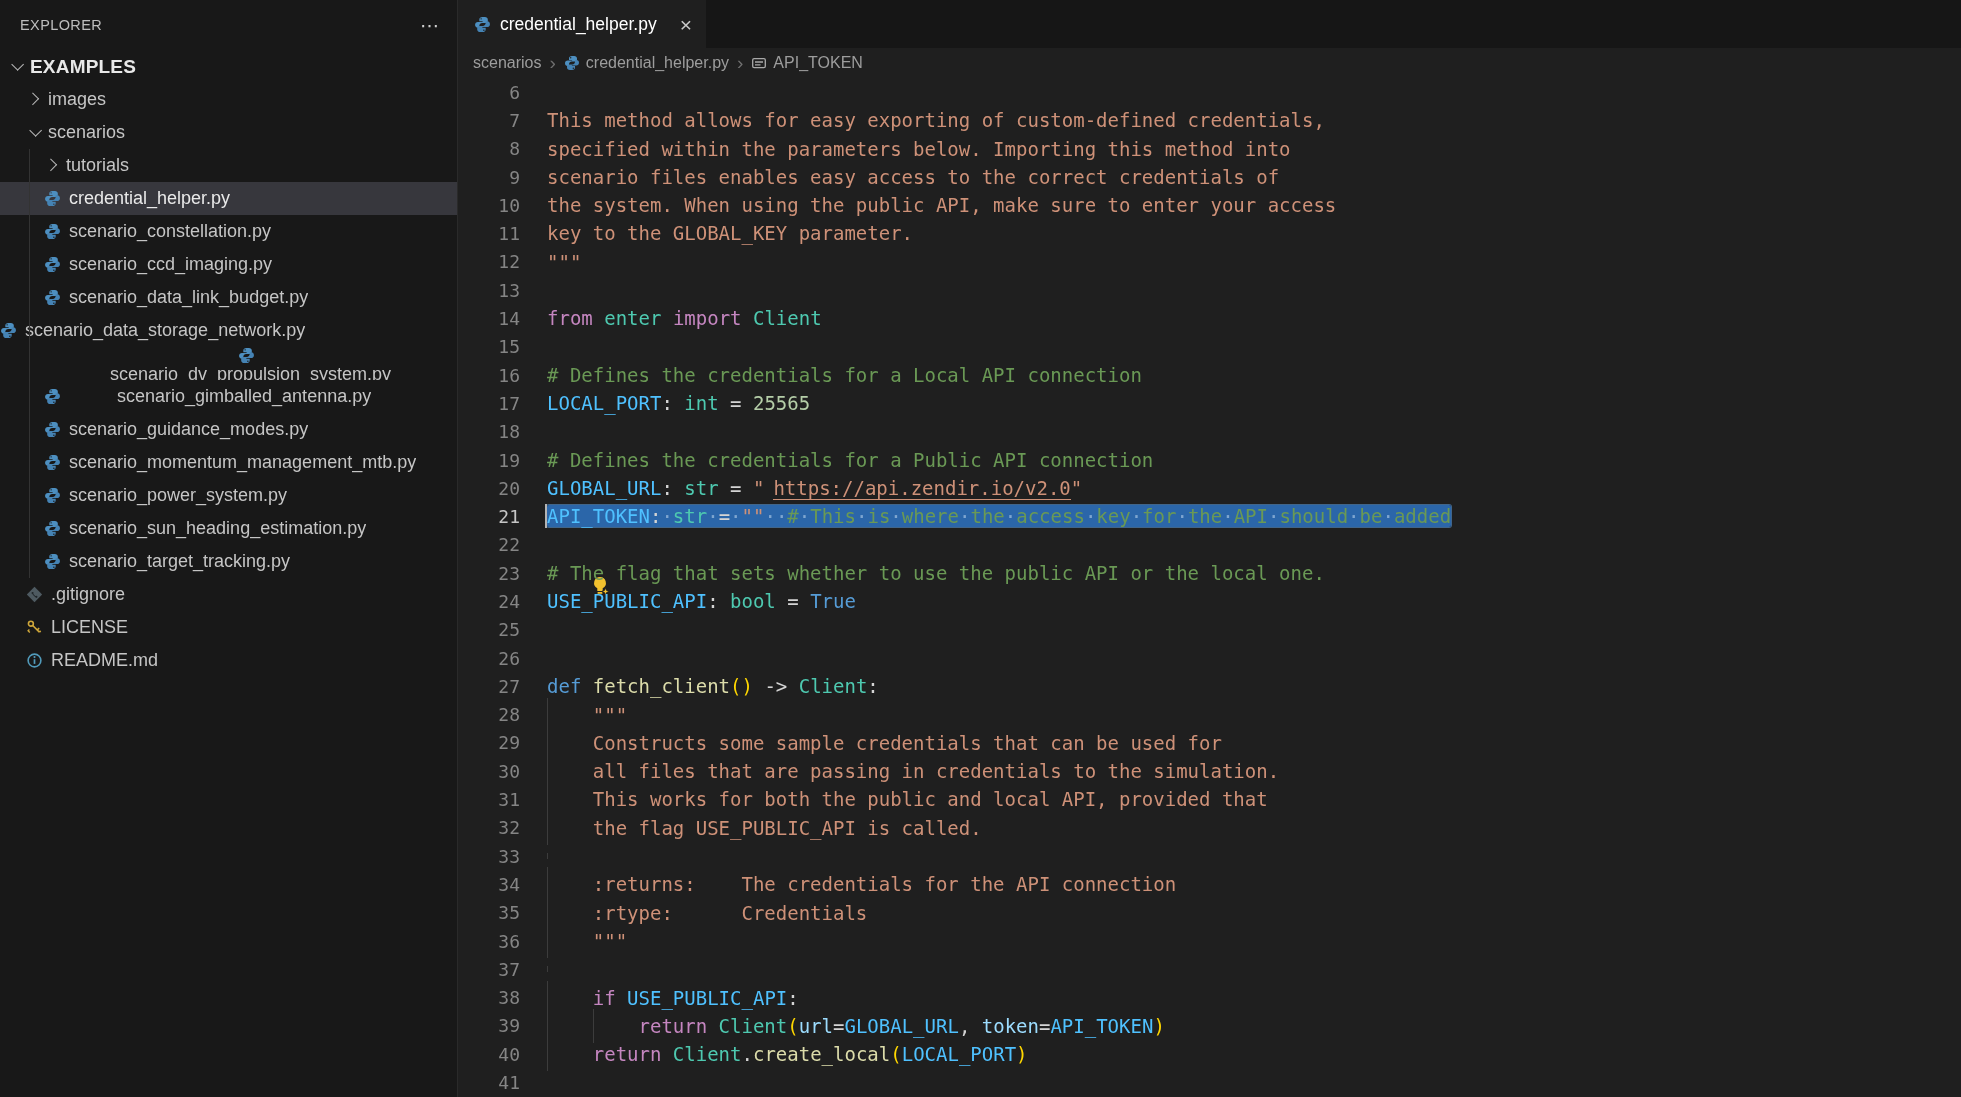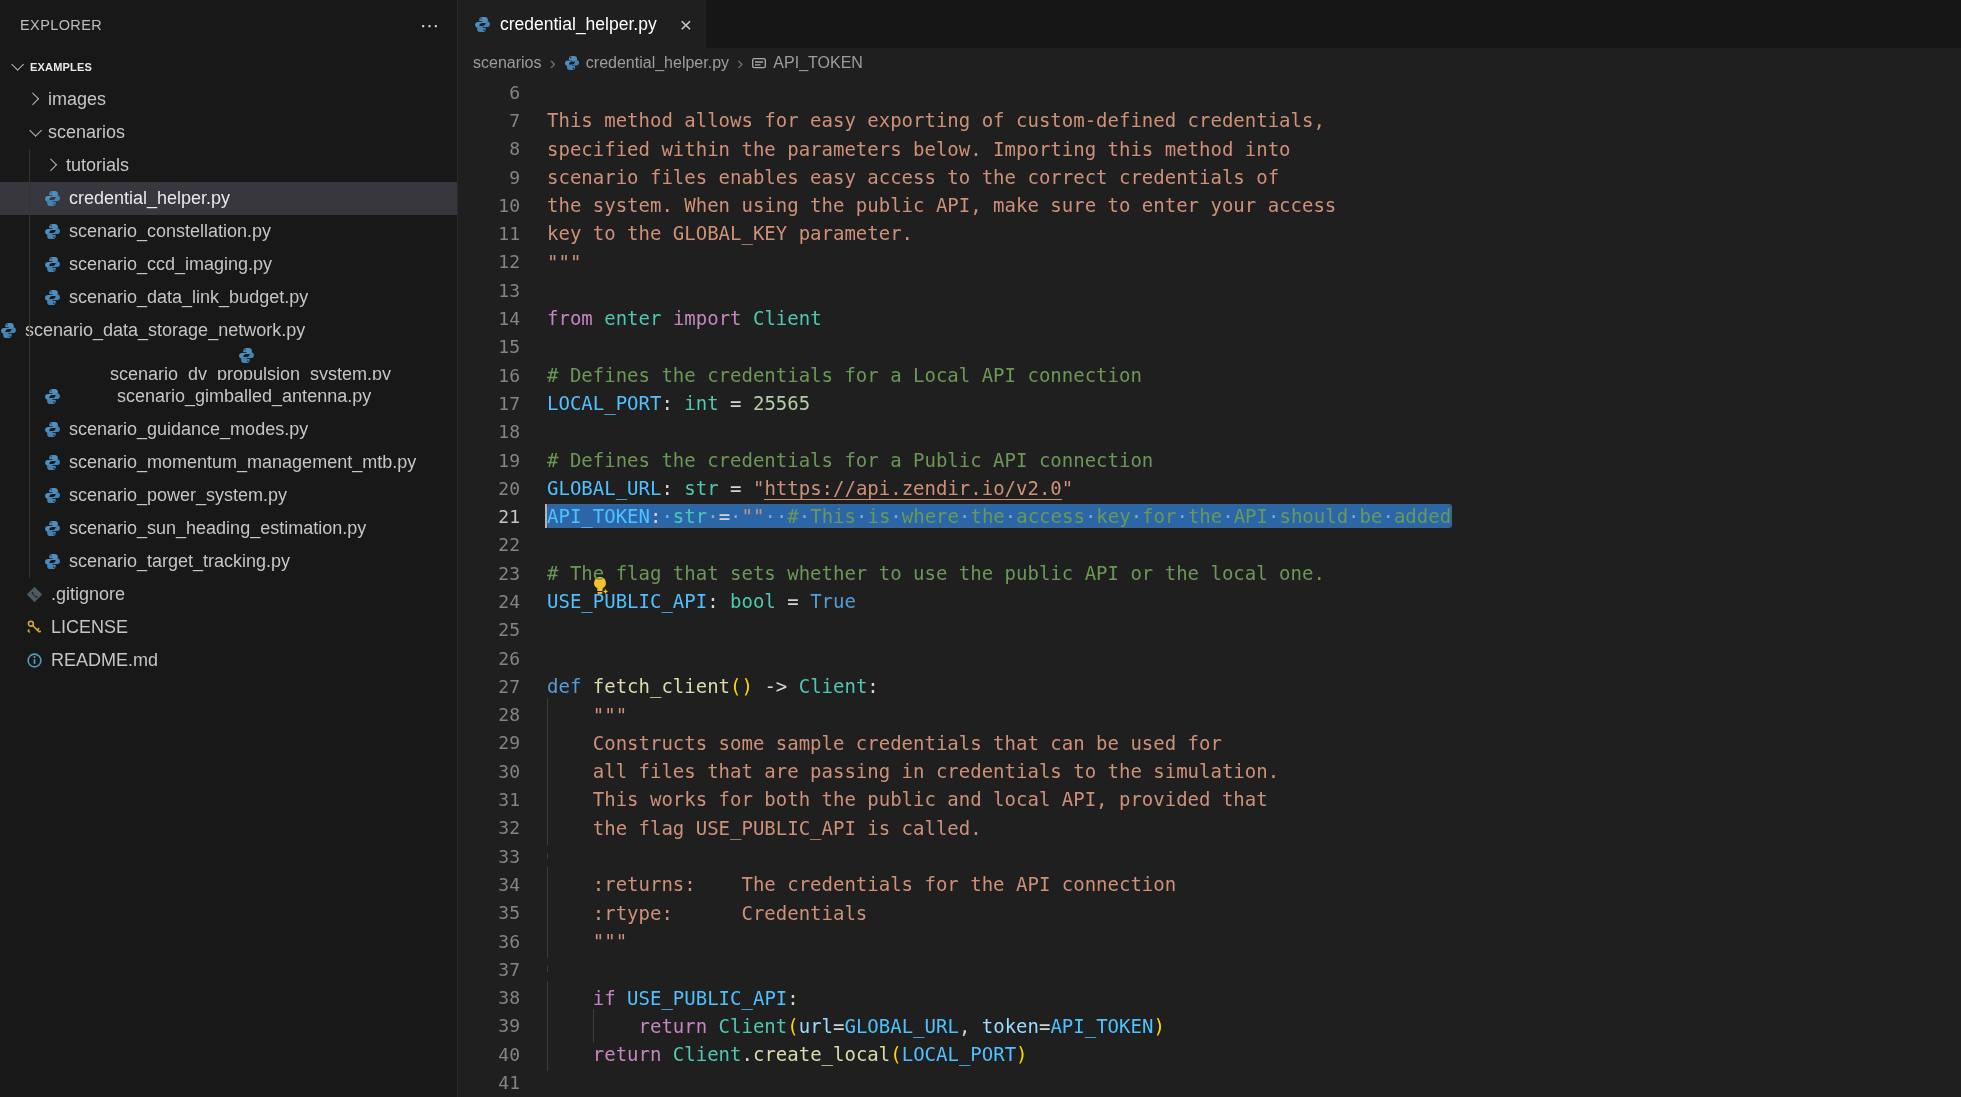--- a/index.html
+++ b/index.html
@@ -10,21 +10,21 @@
   
   .sidebar{position:absolute;left:0;top:0;width:457px;height:1097px;
            background:var(--c-sidebar_bg,#181818);border-right:1px solid #2a2a2a;
            color:var(--c-sidebar_text,#c5c5c5);}
   .sidebar-header{height:50px;display:flex;align-items:center;padding:0 18px 0 20px;}
   .sidebar-header .title{font-size:14.5px;letter-spacing:.4px;color:#bdbdbd;}
   .sidebar-header .more{margin-left:auto;font-size:19px;color:#cfcfcf;cursor:pointer;line-height:1;}
   .tree{position:absolute;top:50px;left:0;right:0;}
   .tree-row{height:33px;display:flex;align-items:center;font-size:18px;white-space:nowrap;cursor:pointer;}
   .tree-row.selected{background:var(--c-selected_row,#37373d);color:#e9e9e9;}
-  .tree-row.root{font-weight:bold;color:#e8e8e8;font-size:11px;letter-spacing:.2px;}
+  .tree-row.root{font-weight:bold;color:#e8e8e8;font-size:19px;letter-spacing:.2px;}
   .tree-label{overflow:hidden;text-overflow:clip;}
   .chev{display:inline-block;width:8px;height:8px;border-right:1.7px solid #b6b6b6;border-bottom:1.7px solid #b6b6b6;
         margin:0 10px 0 3px;flex:none;}
   .chev.closed{transform:rotate(-45deg) translateY(-1px);}
   .chev.open{transform:rotate(45deg) translateY(-3px);}
   .tree-icon{width:17px;height:17px;margin-right:8px;flex:none;display:inline-flex;}
   .tree-icon svg{width:17px;height:17px;}
   .tree-guide{position:absolute;left:29px;top:149px;height:429px;width:1px;background:#333;}
 
   
@@ -49,21 +49,21 @@
   .ln{width:62px;text-align:right;color:var(--c-line_number,#858585);flex:none;font-size:18px;}
   .ln.active{color:var(--c-line_number_active,#c6c6c6);}
   .txt{margin-left:27px;position:relative;white-space:pre;line-height:28.3px;}
   .guide{position:absolute;top:-3px;bottom:-3px;width:1px;background:var(--c-guide,#3c3c3c);}
   .sel{background:var(--c-selection,#2b66a9);box-shadow:0 0 0 1px rgba(92,158,224,.55);border-radius:2px;}
   .wsdot{color:rgba(195,218,240,.55);}
   .cursor{position:absolute;left:-2px;top:2px;width:2px;height:24px;background:#b4b4b4;}
   .bulb{position:absolute;left:-3px;top:2px;width:22px;height:24px;cursor:pointer;}
 
   .tk-s{color:var(--c-string,#ce9178);}
-  .tk-u{color:var(--c-string,#ce9178);border-bottom:1.5px solid var(--c-string,#ce9178);}
+  .tk-u{color:var(--c-string,#ce9178);border-bottom:1.5px solid var(--c-string,#ce9178);margin-left:9px;}
   .tk-m{color:var(--c-comment,#6a9955);}
   .tk-k{color:var(--c-keyword,#c586c0);}
   .tk-b{color:var(--c-keyword2,#569cd6);}
   .tk-t{color:var(--c-type,#4ec9b0);}
   .tk-c{color:var(--c-constant,#4fc1ff);}
   .tk-p{color:var(--c-param,#9cdcfe);}
   .tk-f{color:var(--c-function,#dcdcaa);}
   .tk-n{color:var(--c-number,#b5cea8);}
   .tk-w{color:var(--c-punct,#d4d4d4);}
   .tk-g{color:var(--c-paren,#ffd700);}

